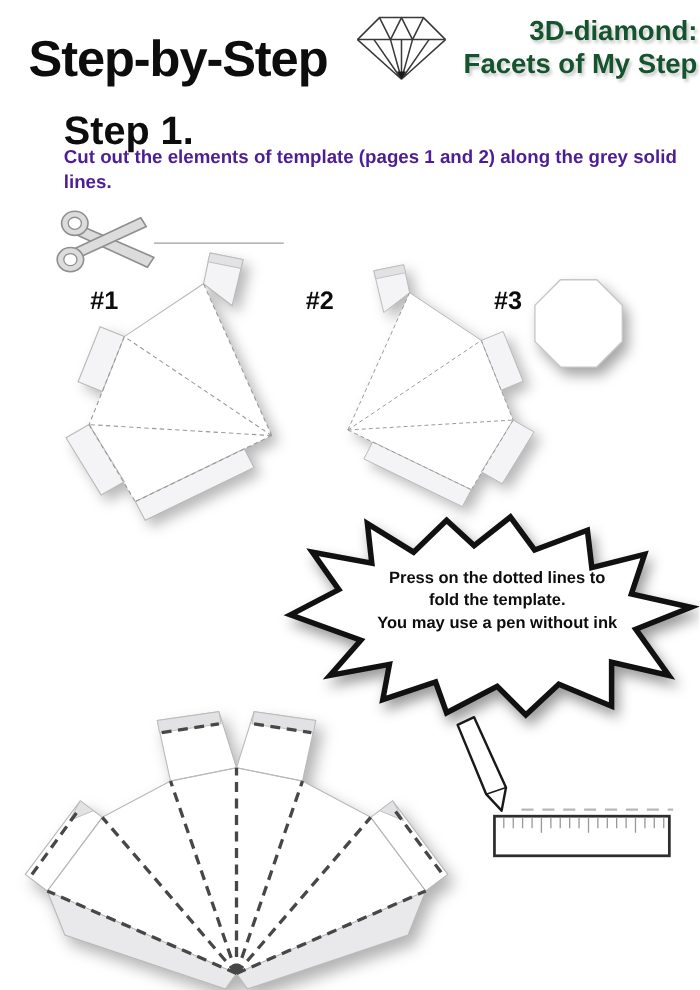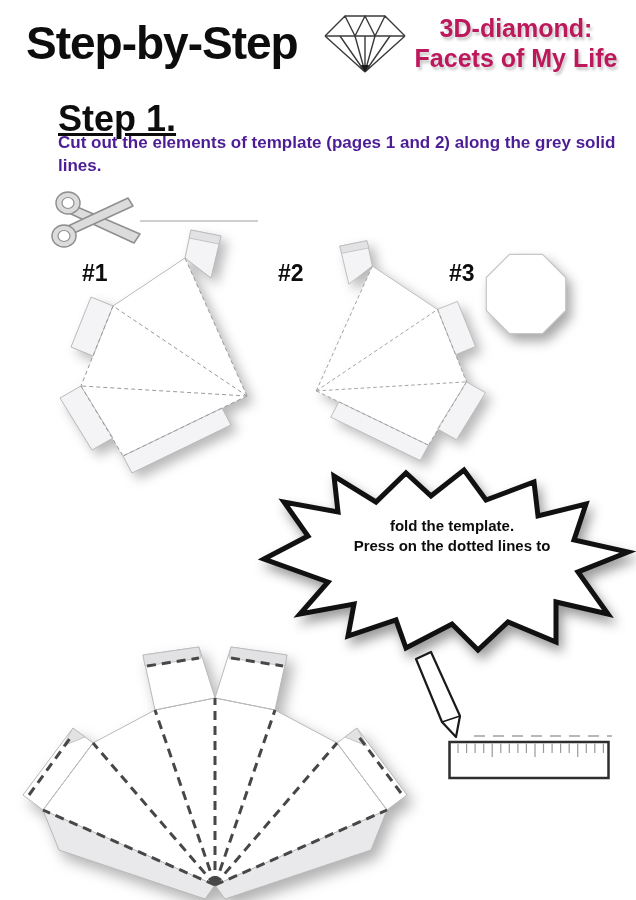--- a/index.html
+++ b/index.html
@@ -2,28 +2,28 @@
 <html><head>
 <meta charset="utf-8">
 <style>
   html,body{margin:0;padding:0;background:#ffffff;}
   .page{
     position:relative;width:636px;height:900px;background:#ffffff;overflow:hidden;
     font-family:"Liberation Sans", sans-serif;color:#111;
   }
   .abs{position:absolute;}
   .page-title{
-    left:26px;top:16px;font-size:46px;font-weight:bold;letter-spacing:-1px;color:#0d0d0d;
+    left:26px;top:26px;font-size:46px;font-weight:bold;letter-spacing:-1px;color:#0d0d0d;
   }
   .brand{
-    left:398px;top:14px;width:236px;text-align:center;
-    font-size:25px;font-weight:bold;line-height:1.18;color:#be185d;
+    left:398px;top:14px;width:236px;text-align:right;
+    font-size:25px;font-weight:bold;line-height:1.18;color:#14532d;
     text-shadow:2px 3px 3px #c7c7c7;
   }
-  .step-heading{font-size:36px;font-weight:bold;color:#0d0d0d;text-decoration:underline;}
+  .step-heading{font-size:36px;font-weight:bold;color:#0d0d0d;}
   .instruction{
     left:58px;top:132px;width:560px;font-size:17px;font-weight:bold;line-height:1.35;color:#4c1d95;
   }
   .tmpl-label{font-size:23px;font-weight:bold;color:#0d0d0d;z-index:3;}
   .shadow-soft{filter:drop-shadow(6px 6px 6px rgba(0,0,0,0.28));}
   .shadow-oct{filter:drop-shadow(5px 7px 6px rgba(0,0,0,0.35));}
   .shadow-burst{filter:drop-shadow(4px 7px 6px rgba(0,0,0,0.40));}
   .shadow-fan{filter:drop-shadow(6px 8px 7px rgba(0,0,0,0.30));}
   .callout-text{
     position:absolute;left:42px;right:30px;top:52px;text-align:center;
@@ -62,21 +62,21 @@
       <path d="M5,28 H85"></path>
       <path d="M25,8 H65"></path>
       <path d="M5,28 L25,8 L35,28 L45,8 L55,28 L65,8 L85,28"></path>
       <path d="M5,28 L45,64 M20,28 L45,64 M35,28 L45,64 M45,28 L45,64 M55,28 L45,64 M70,28 L45,64 M85,28 L45,64"></path>
     </g>
     <path d="M41,57 L49,57 L45,64 Z" fill="#1a1a1a"></path>
   </svg>
 
   <div class="abs brand">
     <div>3D-diamond:</div>
-    <div>Facets of My Life</div>
+    <div>Facets of My Step</div>
   </div>
 
   <div class="abs step-heading" style="left:58px;top:98px">Step 1.</div>
 
   <div class="abs instruction">Cut out the elements of template (pages 1 and 2) along the grey solid lines.</div>
 
   <svg class="abs" style="left:48px;top:190px" width="212" height="62" viewBox="0 0 212 62">
     <path d="M92,31 H210" stroke="#9f9f9f" stroke-width="1.2" fill="none"></path>
     <g fill="#dcdcdc" stroke="#8f8f8f" stroke-width="1.5" stroke-linejoin="round">
       <polygon points="27,16 92,44 86,53 23,24"></polygon>
@@ -101,22 +101,23 @@
   <span class="abs tmpl-label" style="left:449px;top:260px">#3</span>
   <svg class="abs shadow-oct" style="left:481px;top:249px" width="90" height="90" viewBox="0 0 90 90">
     <polygon points="84.7,28.5 61.5,5.3 28.5,5.3 5.3,28.5 5.3,61.5 28.5,84.7 61.5,84.7 84.7,61.5" fill="#ffffff" stroke="#c6c6c6" stroke-width="1.2"></polygon>
   </svg>
 
   <div class="abs" style="left:256px;top:464px;width:380px;height:198px">
     <svg class="shadow-burst" width="380" height="198" viewBox="0 0 380 198">
       <polygon points="8,95 52,72 28,38 82,48 78,12 120,38 150,9 175,32 208,6 230,36 278,18 282,52 330,40 318,76 372,88 322,108 352,150 300,138 300,178 252,158 222,186 196,160 150,184 140,156 92,172 98,140 44,150 72,118" fill="#ffffff" stroke="#111111" stroke-width="5" stroke-linejoin="miter"></polygon>
     </svg>
     <div class="callout-text">
+      <div>Press on the dotted lines to</div>
       <div>fold the template.</div>
-      <div>Press on the dotted lines to</div>
+      <div>You may use a pen without ink</div>
     </div>
   </div>
 
 
   <svg class="abs shadow-fan" style="left:15px;top:645px" width="400" height="255" viewBox="0 0 400 255">
 
     <polygon points="200,240 28,165 78,98 140,65 200,53 260,65 322,98 372,165" fill="#ffffff"></polygon>
 
     <path d="M28,165 L44,205 L190,254 L200,240 Z" fill="#e9e9eb" stroke="#b9b9b9" stroke-width="1"></path>
     <path d="M200,240 L210,254 L356,205 L372,165 Z" fill="#e9e9eb" stroke="#b9b9b9" stroke-width="1"></path>

